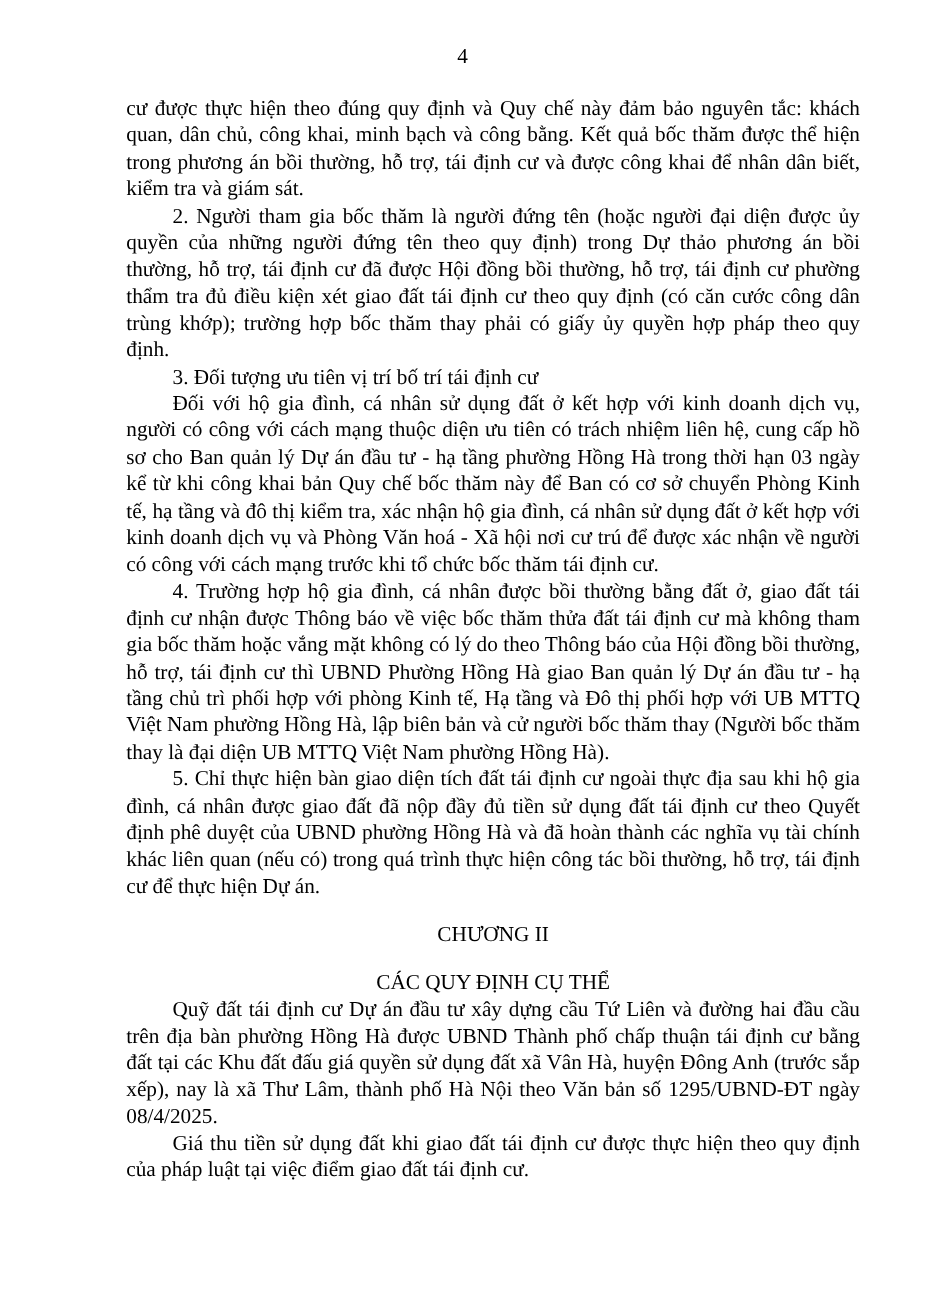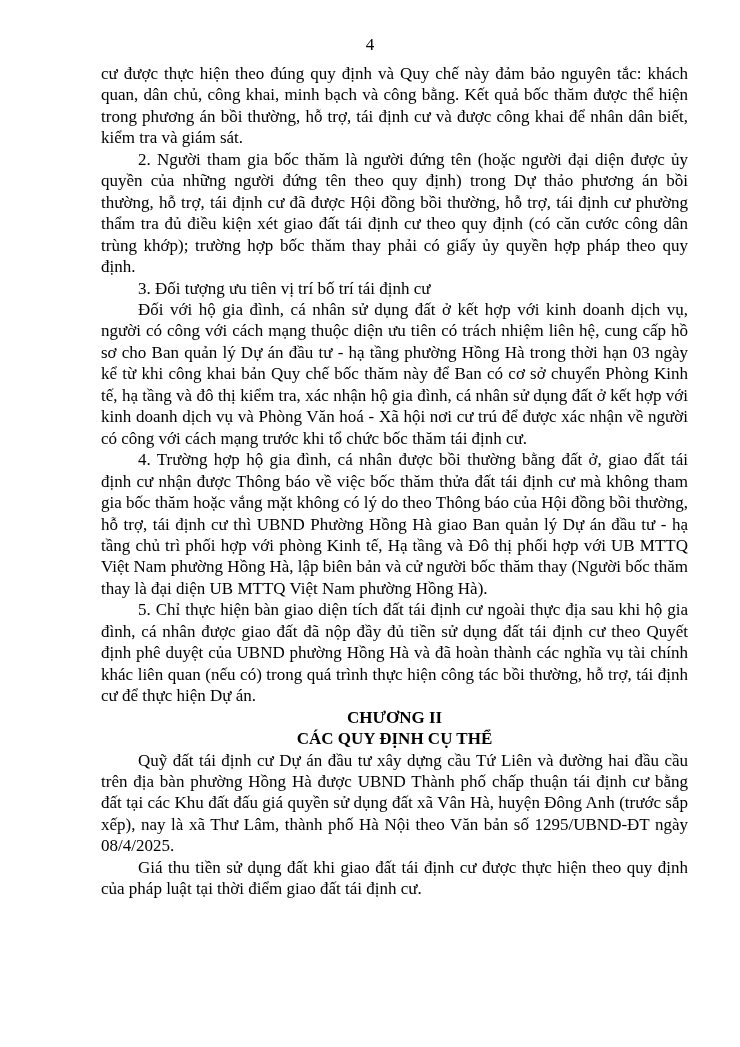--- a/index.html
+++ b/index.html
@@ -20,43 +20,43 @@
   .page-number {
     position: absolute;
     top: 35px;
     left: 0;
     width: 100%;
     text-align: center;
     font-size: 17px;
   }
   .doc-body {
     position: absolute;
-    top: 63px;
+    top: 76px;
     left: 101px;
     width: 587px;
     font-size: 17px;
     line-height: 21.45px;
     text-align: justify;
   }
   .para { margin: 0; padding: 0; }
   .para.indent { text-indent: 37px; }
   .para.center { text-align: center; }
-  .para.bold { font-weight: bold; }
+  .para.bold { font-weight: normal; margin-top: 17px; }
   .italic { }
 </style>
 </head>
 <body>
 
 <div class="page">
   <div class="page-number">4</div>
   <div class="doc-body">
       <p class="para"><span>cư được thực hiện theo đúng quy định và Quy chế này đảm bảo nguyên tắc: khách quan, dân chủ, công khai, minh bạch và công bằng. Kết quả bốc thăm được thể hiện trong phương án bồi thường, hỗ trợ, tái định cư và được công khai để nhân dân biết, kiểm tra và giám sát.</span></p>
       <p class="para indent"><span>2. Người tham gia bốc thăm là người đứng tên </span><span class="italic">(hoặc người đại diện được ủy quyền của những người đứng tên theo quy định)</span><span> trong Dự thảo phương án bồi thường, hỗ trợ, tái định cư đã được Hội đồng bồi thường, hỗ trợ, tái định cư phường thẩm tra đủ điều kiện xét giao đất tái định cư theo quy định </span><span class="italic">(có căn cước công dân trùng khớp)</span><span>; trường hợp bốc thăm thay phải có giấy ủy quyền hợp pháp theo quy định.</span></p>
       <p class="para indent"><span>3. Đối tượng ưu tiên vị trí bố trí tái định cư</span></p>
       <p class="para indent"><span>Đối với hộ gia đình, cá nhân sử dụng đất ở kết hợp với kinh doanh dịch vụ, người có công với cách mạng thuộc diện ưu tiên có trách nhiệm liên hệ, cung cấp hồ sơ cho Ban quản lý Dự án đầu tư - hạ tầng phường Hồng Hà trong thời hạn 03 ngày kể từ khi công khai bản Quy chế bốc thăm này để Ban có cơ sở chuyển Phòng Kinh tế, hạ tầng và đô thị kiểm tra, xác nhận hộ gia đình, cá nhân sử dụng đất ở kết hợp với kinh doanh dịch vụ và Phòng Văn hoá - Xã hội nơi cư trú để được xác nhận về người có công với cách mạng trước khi tổ chức bốc thăm tái định cư.</span></p>
       <p class="para indent"><span>4. Trường hợp hộ gia đình, cá nhân được bồi thường bằng đất ở, giao đất tái định cư nhận được Thông báo về việc bốc thăm thửa đất tái định cư mà không tham gia bốc thăm hoặc vắng mặt không có lý do theo Thông báo của Hội đồng bồi thường, hỗ trợ, tái định cư thì UBND Phường Hồng Hà giao Ban quản lý Dự án đầu tư - hạ tầng chủ trì phối hợp với phòng Kinh tế, Hạ tầng và Đô thị phối hợp với UB MTTQ Việt Nam phường Hồng Hà, lập biên bản và cử người bốc thăm thay </span><span class="italic">(Người bốc thăm thay là đại diện UB MTTQ Việt Nam phường Hồng Hà)</span><span>.</span></p>
       <p class="para indent"><span>5. Chỉ thực hiện bàn giao diện tích đất tái định cư ngoài thực địa sau khi hộ gia đình, cá nhân được giao đất đã nộp đầy đủ tiền sử dụng đất tái định cư theo Quyết định phê duyệt của UBND phường Hồng Hà và đã hoàn thành các nghĩa vụ tài chính khác liên quan </span><span class="italic">(nếu có)</span><span> trong quá trình thực hiện công tác bồi thường, hỗ trợ, tái định cư để thực hiện Dự án.</span></p>
       <p class="para center bold"><span>CHƯƠNG II</span></p>
       <p class="para center bold"><span>CÁC QUY ĐỊNH CỤ THỂ</span></p>
       <p class="para indent"><span>Quỹ đất tái định cư Dự án đầu tư xây dựng cầu Tứ Liên và đường hai đầu cầu trên địa bàn phường Hồng Hà được UBND Thành phố chấp thuận tái định cư bằng đất tại các Khu đất đấu giá quyền sử dụng đất xã Vân Hà, huyện Đông Anh </span><span class="italic">(trước sắp xếp)</span><span>, nay là xã Thư Lâm, thành phố Hà Nội theo Văn bản số 1295/UBND-ĐT ngày 08/4/2025.</span></p>
-      <p class="para indent"><span>Giá thu tiền sử dụng đất khi giao đất tái định cư được thực hiện theo quy định của pháp luật tại thời điểm giao đất tái định cư.</span></p>
+      <p class="para indent"><span>Giá thu tiền sử dụng đất khi giao đất tái định cư được thực hiện theo quy định của pháp luật tại việc điểm giao đất tái định cư.</span></p>
     </div>
 </div>
 
 </body></html>

